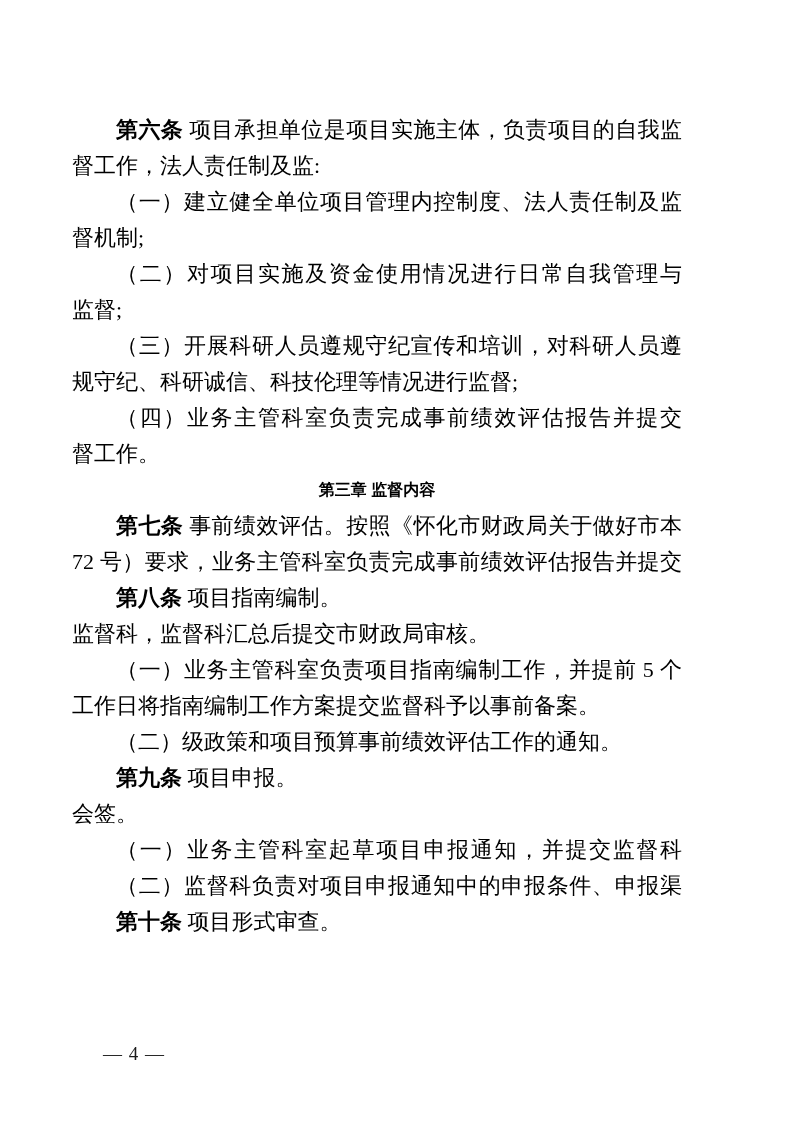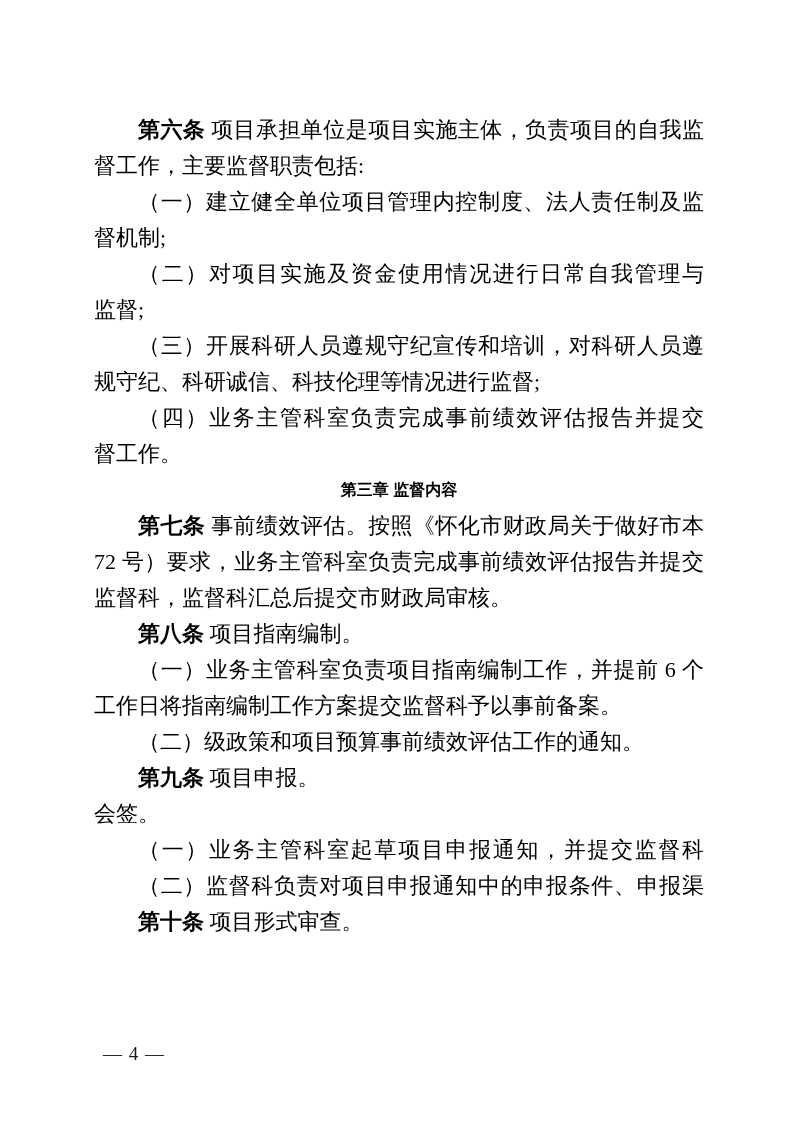--- a/index.html
+++ b/index.html
@@ -12,21 +12,21 @@
     width: 793px;
     height: 1122px;
     margin: 0 auto;
     background: #ffffff;
     color: #000000;
     font-family: "Liberation Serif", "DejaVu Serif", serif;
     overflow: hidden;
   }
   .doc {
     position: absolute;
-    left: 94px;
+    left: 72px;
     top: 112px;
     width: 610px;
   }
   .line {
     height: 36px;
     line-height: 36px;
     font-size: 22px;
     text-align: justify;
     text-align-last: left;
     white-space: normal;
@@ -59,35 +59,35 @@
     letter-spacing: 1px;
     color: #1a1a1a;
   }
 </style>
 </head>
 <body>
 
 <div class="page">
   <div class="doc">
       <div class="line ind fill"><span class="bold">第六条</span> 项目承担单位是项目实施主体，负责项目的自我监</div>
-      <div class="line">督工作，主要监督职责包括:</div>
+      <div class="line">督工作，法人责任制及监:</div>
       <div class="line ind fill">（一）建立健全单位项目管理内控制度、法人责任制及监</div>
       <div class="line">督机制;</div>
       <div class="line ind fill">（二）对项目实施及资金使用情况进行日常自我管理与</div>
       <div class="line">监督;</div>
       <div class="line ind fill">（三）开展科研人员遵规守纪宣传和培训，对科研人员遵</div>
       <div class="line">规守纪、科研诚信、科技伦理等情况进行监督;</div>
       <div class="line ind fill">（四）业务主管科室负责完成事前绩效评估报告并提交</div>
       <div class="line">督工作。</div>
       <div class="line heading">第三章 监督内容</div>
       <div class="line ind fill"><span class="bold">第七条</span> 事前绩效评估。按照《怀化市财政局关于做好市本</div>
       <div class="line fill">72 号）要求，业务主管科室负责完成事前绩效评估报告并提交</div>
+      <div class="line ind"><span class="bold">第八条</span> 项目指南编制。</div>
       <div class="line">监督科，监督科汇总后提交市财政局审核。</div>
-      <div class="line ind"><span class="bold">第八条</span> 项目指南编制。</div>
-      <div class="line ind fill">（一）业务主管科室负责项目指南编制工作，并提前 6 个</div>
+      <div class="line ind fill">（一）业务主管科室负责项目指南编制工作，并提前 5 个</div>
       <div class="line">工作日将指南编制工作方案提交监督科予以事前备案。</div>
       <div class="line ind">（二）级政策和项目预算事前绩效评估工作的通知。</div>
       <div class="line ind"><span class="bold">第九条</span> 项目申报。</div>
       <div class="line">会签。</div>
       <div class="line ind fill">（一）业务主管科室起草项目申报通知，并提交监督科</div>
       <div class="line ind fill">（二）监督科负责对项目申报通知中的申报条件、申报渠</div>
       <div class="line ind"><span class="bold">第十条</span> 项目形式审查。</div>
     </div>
   <div class="footer">— 4 —</div>
 </div>

